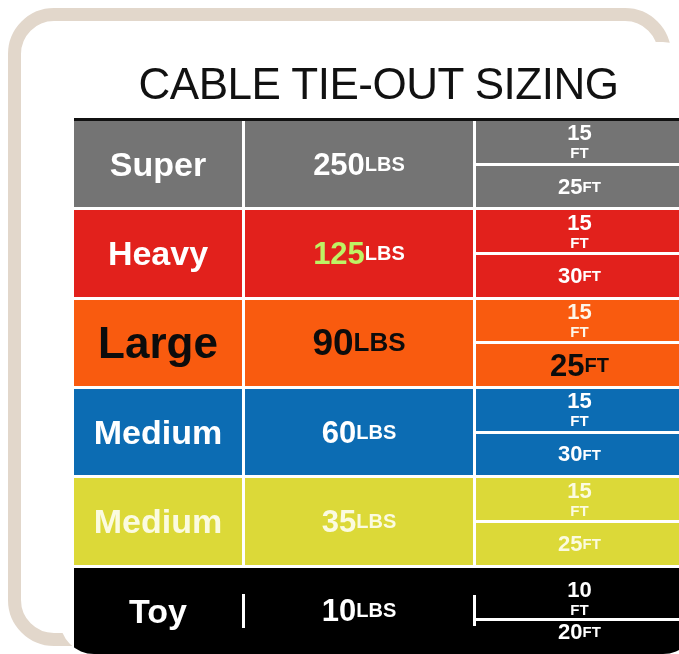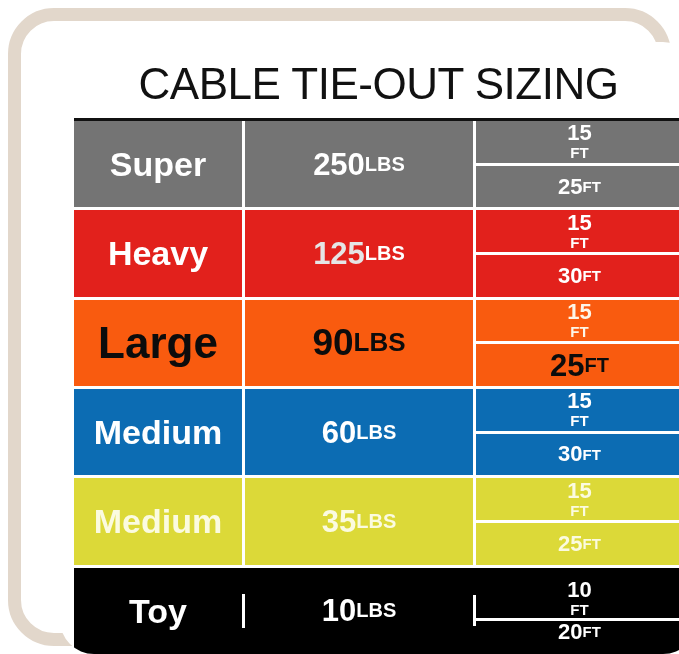--- a/index.html
+++ b/index.html
@@ -204,21 +204,21 @@
                   <span class="cable-num" style="color: rgb(255, 255, 255);">25</span>
                   <span class="cable-unit" style="color: rgb(255, 255, 255);">FT</span>
                 </div>
               </div>
             </div>
             <div class="row row-data" style="background: rgb(226, 33, 28);">
               <div class="cell-size">
                 <span class="size-label" style="color: rgb(255, 255, 255);">Heavy</span>
               </div>
               <div class="cell-weight">
-                <span class="weight-num" style="color: #e5e5e5;">125</span>
+                <span class="weight-num" style="color: #bef264;">125</span>
                 <span class="weight-unit" style="color: rgb(255, 255, 255);">LBS</span>
               </div>
               <div class="cell-cable">
                 <div class="cable-sub top">
                   <span class="cable-num" style="color: rgb(255, 255, 255);">15</span>
                   <span class="cable-unit" style="color: rgb(255, 255, 255);">FT</span>
                 </div>
                 <div class="cable-sub bottom">
                   <span class="cable-num" style="color: rgb(255, 255, 255);">30</span>
                   <span class="cable-unit" style="color: rgb(255, 255, 255);">FT</span>

